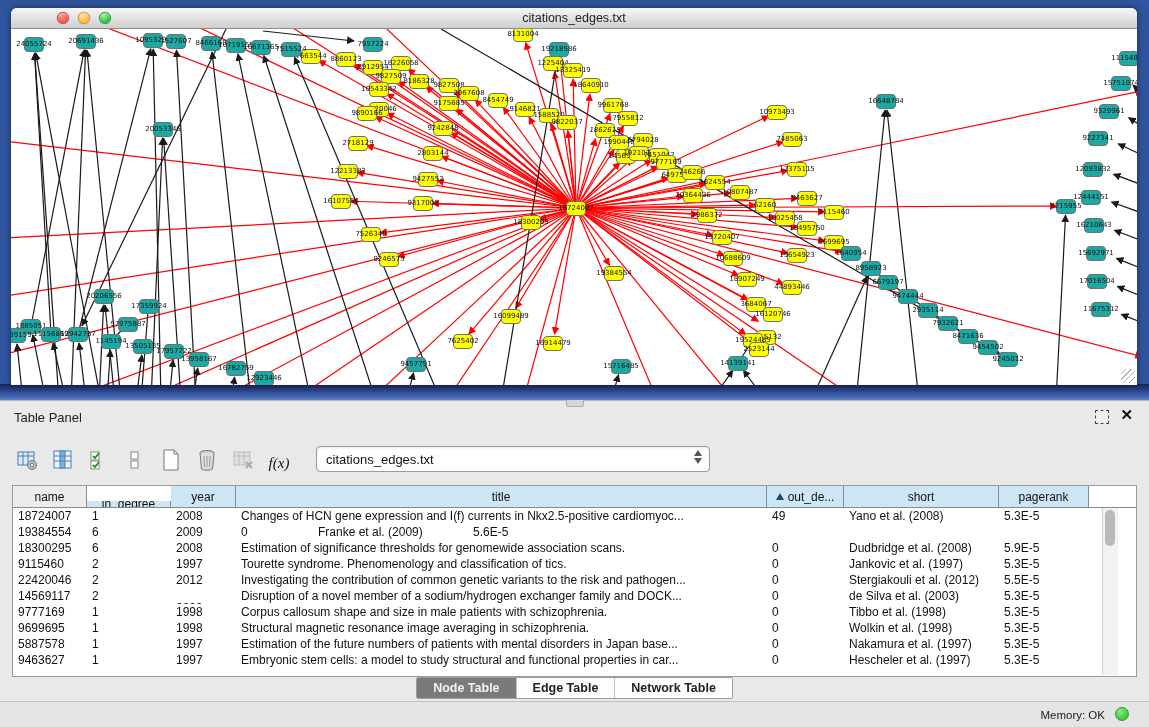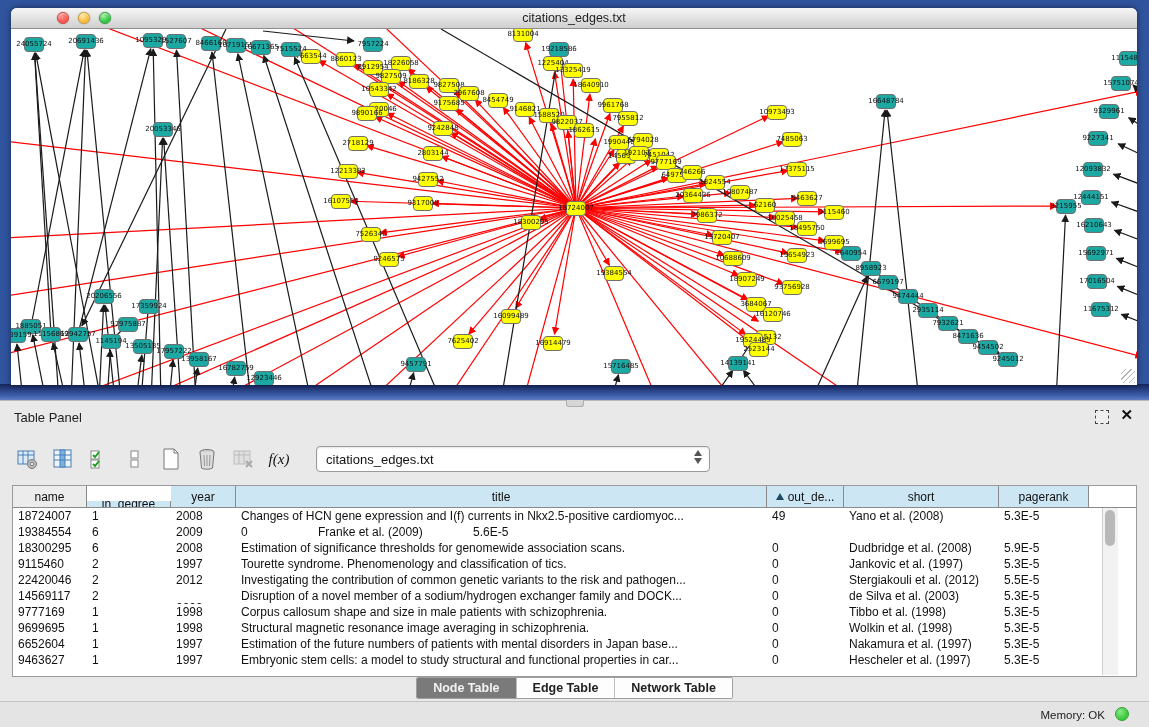--- a/index.html
+++ b/index.html
@@ -34,21 +34,21 @@
   
   #panel{position:absolute;left:0;top:400px;width:1149px;height:327px;background:#e9e9e9;border-top:1px solid #b8b8b8;}
   #splitter-handle{position:absolute;left:566px;top:-1px;width:16px;height:6px;background:#d6d6d6;
         border:1px solid #aeaeae;border-top:none;border-radius:0 0 3px 3px;}
   #panel-header{position:relative;height:34px;}
   #panel-title{position:absolute;left:14px;top:9px;font-size:13px;color:#222;}
   #float-btn{position:absolute;right:40px;top:9px;width:12px;height:12px;border:1px dashed #444;background:#eee;}
   #close-btn{position:absolute;right:16px;top:5px;font-size:15px;font-weight:bold;color:#111;cursor:default;}
 
   #toolbar{position:absolute;left:14px;top:40px;height:36px;display:flex;align-items:center;gap:10px;}
-  .tbtn{width:26px;height:26px;display:flex;align-items:center;justify-content:center;}
+  .tbtn{width:26px;height:26px;display:flex;align-items:flex-end;justify-content:center;}
   .fx{font-family:"Liberation Serif",serif;font-style:italic;font-size:15px;color:#111;}
   #dropdown{margin-left:14px;width:392px;height:24px;background:#fff;border:1px solid #9a9a9a;border-radius:4px;
             position:relative;display:flex;align-items:center;box-shadow:inset 0 1px 2px rgba(0,0,0,.1);}
   #dropdown span.val{font-size:13px;color:#111;padding-left:9px;}
   #dropdown .stepper{position:absolute;right:7px;top:3px;display:flex;flex-direction:column;gap:2px;}
   .tri-up{width:0;height:0;border-left:4px solid transparent;border-right:4px solid transparent;border-bottom:6px solid #555;}
   .tri-dn{width:0;height:0;border-left:4px solid transparent;border-right:4px solid transparent;border-top:6px solid #555;}
 
   #tablebox{position:absolute;left:12px;top:84px;width:1123px;height:190px;background:#fff;border:1px solid #9a9a9a;overflow:hidden;}
   #thead{display:flex;height:21px;border-bottom:1px solid #8a8a8a;}
@@ -336,21 +336,21 @@
           </div>
           <div class="gnode y" style="left: 477px; top: 63.5px;">
             <span>8454749</span>
           </div>
           <div class="gnode y" style="left: 528px; top: 78.5px;">
             <span>1588520</span>
           </div>
           <div class="gnode y" style="left: 546px; top: 85.5px;">
             <span>9822037</span>
           </div>
-          <div class="gnode y" style="left: 563px; top: 93.5px;">
+          <div class="gnode y" style="left: 584px; top: 93.5px; font-style: italic;">
             <span>1862615</span>
           </div>
           <div class="gnode y" style="left: 592px; top: 68.5px;">
             <span>9961768</span>
           </div>
           <div class="gnode y" style="left: 607px; top: 81.5px;">
             <span>7955812</span>
           </div>
           <div class="gnode y" style="left: 598px; top: 105.5px;">
             <span>1990448</span>
@@ -415,21 +415,21 @@
           <div class="gnode y" style="left: 771px; top: 102.5px;">
             <span>7485063</span>
           </div>
           <div class="gnode y" style="left: 756px; top: 75.5px;">
             <span>10973493</span>
           </div>
           <div class="gnode y" style="left: 776px; top: 218.5px;">
             <span>19654923</span>
           </div>
           <div class="gnode y" style="left: 771px; top: 250.5px;">
-            <span>93756928</span>
+            <span>44893446</span>
           </div>
           <div class="gnode y" style="left: 813px; top: 175.5px;">
             <span>9115460</span>
           </div>
           <div class="gnode y" style="left: 813px; top: 205.5px;">
             <span>9699695</span>
           </div>
           <div class="gnode y" style="left: 593px; top: 236.5px;">
             <span>19384554</span>
           </div>
@@ -775,21 +775,21 @@
         <div class="trow">
           <div class="td" style="width: 74px;">9699695</div>
           <div class="td" style="width: 84px;">1</div>
           <div class="td" style="width: 65px;">1998</div>
           <div class="td" style="width: 531px;">Structural magnetic resonance image averaging in schizophrenia.</div>
           <div class="td" style="width: 77px;">0</div>
           <div class="td" style="width: 155px;">Wolkin et al. (1998)</div>
           <div class="td" style="width: 90px;">5.3E-5</div>
         </div>
         <div class="trow">
-          <div class="td" style="width: 74px;">6652604</div>
+          <div class="td" style="width: 74px;">5887578</div>
           <div class="td" style="width: 84px;">1</div>
           <div class="td" style="width: 65px;">1997</div>
           <div class="td" style="width: 531px;">Estimation of the future numbers of patients with mental disorders in Japan base...</div>
           <div class="td" style="width: 77px;">0</div>
           <div class="td" style="width: 155px;">Nakamura et al. (1997)</div>
           <div class="td" style="width: 90px;">5.3E-5</div>
         </div>
         <div class="trow">
           <div class="td" style="width: 74px;">9463627</div>
           <div class="td" style="width: 84px;">1</div>

